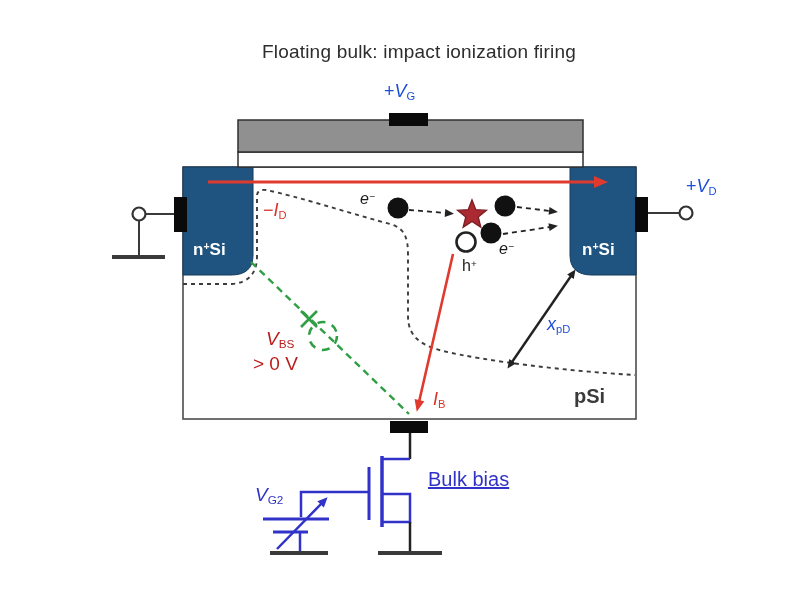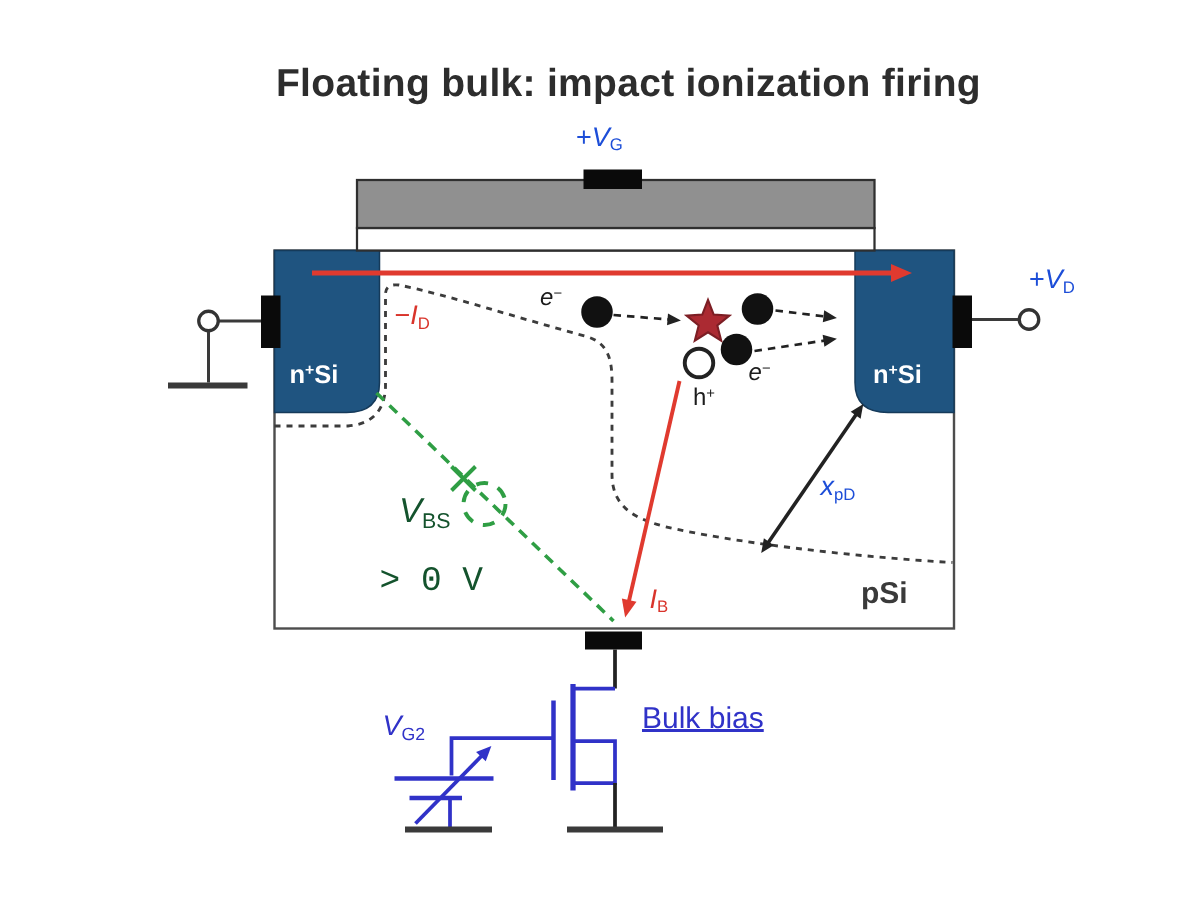--- a/index.html
+++ b/index.html
@@ -3,24 +3,24 @@
 <meta charset="utf-8">
 <style>
   html,body{margin:0;padding:0;background:#ffffff;}
   #canvas{position:relative;width:800px;height:600px;background:#ffffff;overflow:hidden;
           font-family:"Liberation Sans",sans-serif;}
   #shapes{position:absolute;left:0;top:0;}
   .lbl{position:absolute;white-space:nowrap;line-height:1;}
   .var{font-style:italic;}
   .sub{font-size:0.62em;vertical-align:-0.28em;}
   .sup{font-size:0.62em;vertical-align:0.45em;}
-  .title{left:419px;top:42px;transform:translateX(-50%);font-size:26px;font-weight:700;color:#2d2d2d;letter-spacing:0.2px;}
+  .title{left:419px;top:42px;transform:translateX(-50%);font-size:19px;font-weight:400;color:#2d2d2d;letter-spacing:0.2px;}
   .ink{color:#1d4ed8;font-size:18px;}
   .red{color:#d9342b;font-size:18px;text-align:right;}
-  .green{color:#14532d;font-size:23px;font-weight:500;}
+  .green{color:#b91c1c;font-size:19px;font-weight:500;}
   .blue{color:#3032c8;font-size:19px;font-weight:500;}
   .white-bold{color:#ffffff;font-size:17px;font-weight:bold;text-align:right;}
   .carrier{color:#1c1c1c;font-size:16px;}
   .psi{color:#3a3a3a;font-size:20px;font-weight:bold;}
   .bulkbias{color:#3032c8;font-size:20px;font-weight:500;text-decoration:underline;}
 </style>
 </head>
 <body>
 
 <div id="canvas">
@@ -127,36 +127,36 @@
     <span>h</span><span class="sup">+</span>
   </div>
 
   <div class="lbl red" style="left:433px;top:390px;">
     <span class="var">I</span><span class="sub">B</span>
   </div>
 
   <div class="lbl green" style="left:266px;top:329px;">
     <span class="var">V</span><span class="sub">BS</span>
   </div>
-  <div class="lbl green" style="left:253px;top:376px;font-family:Liberation Mono, monospace;">
+  <div class="lbl green" style="left:253px;top:354px;">
     <span>&gt; 0 V</span>
   </div>
 
   <div class="lbl ink" style="left:547px;top:315px;">
     <span class="var">x</span><span class="sub">pD</span>
   </div>
 
   <div class="lbl psi" style="left:574px;top:386px;">pSi</div>
 
   <div class="lbl white-bold" style="left:193px;top:241px;">
     <span>n</span><span class="sup">+</span><span>Si</span>
   </div>
   <div class="lbl white-bold" style="left:582px;top:241px;">
     <span>n</span><span class="sup">+</span><span>Si</span>
   </div>
 
-  <div class="lbl blue" style="left:255px;top:475px;">
+  <div class="lbl blue" style="left:255px;top:485px;">
     <span class="var">V</span><span class="sub">G2</span>
   </div>
 
   <div class="lbl bulkbias" style="left:428px;top:469px;">Bulk bias</div>
 
 </div>
 
 </body></html>

